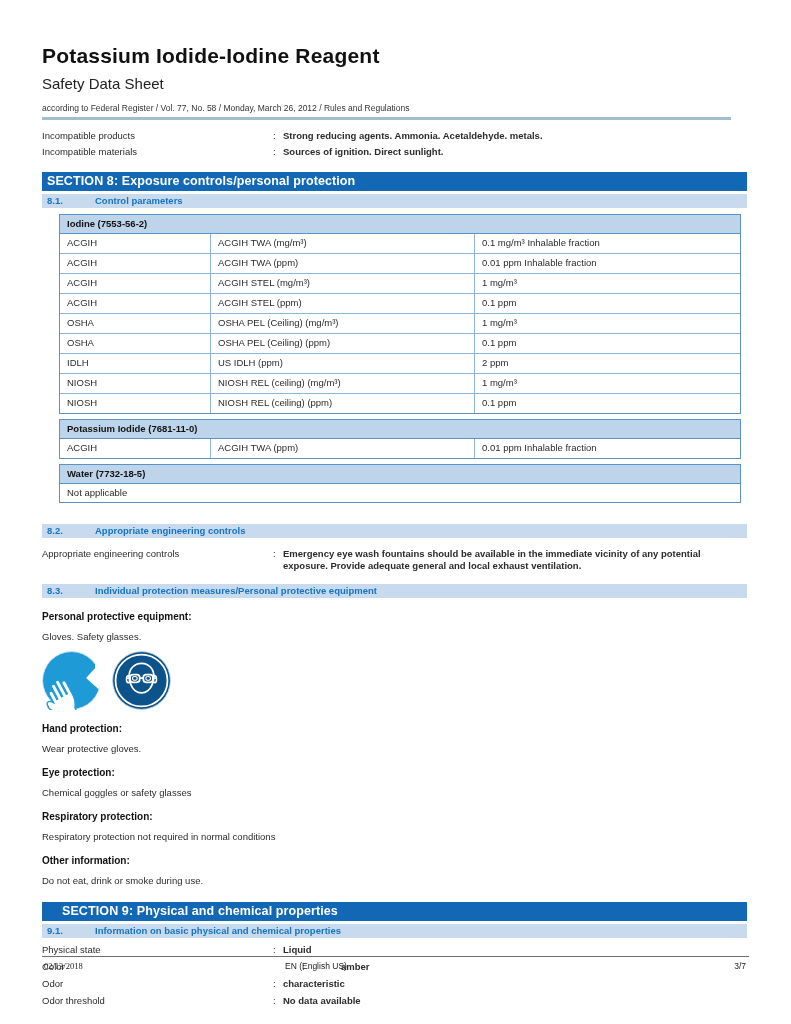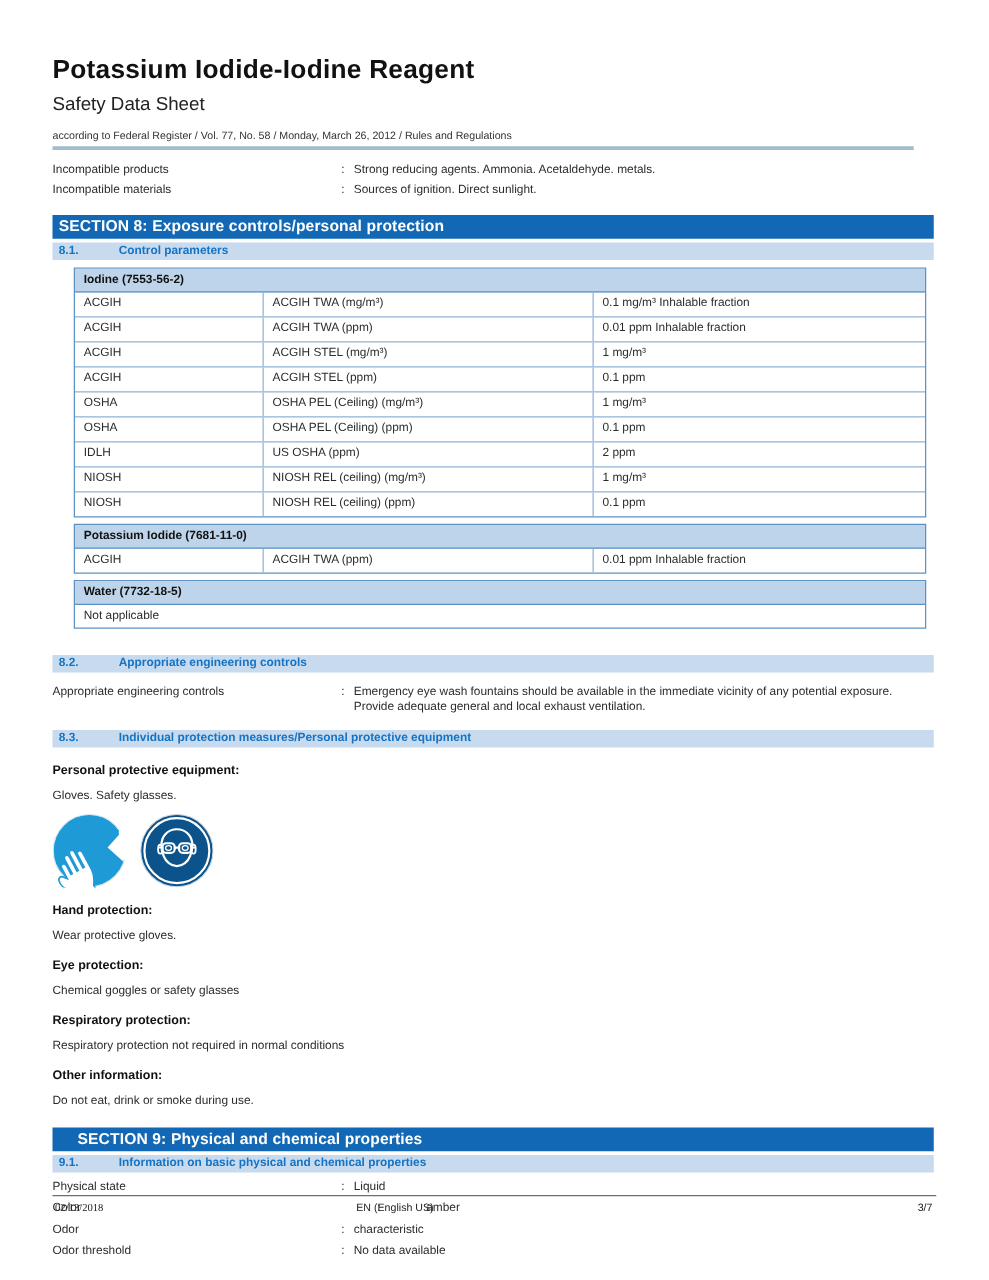--- a/index.html
+++ b/index.html
@@ -31,21 +31,21 @@
   .doc-title{margin-top:44px;font-size:21px;font-weight:bold;color:#111;letter-spacing:.2px;}
   .doc-subtitle{margin-top:7px;font-size:15px;color:#222;}
   .doc-according{margin-top:11px;font-size:8.5px;color:#333;}
   .header-rule{margin-top:4px;width:689px;height:2.5px;background:var(--header-rule);}
 
   
   .def-list{margin-top:8px;}
   .def-row{display:flex;align-items:flex-start;font-size:9.5px;line-height:12px;padding:2px 0;}
   .def-label{width:231px;flex:none;}
   .def-colon{width:10px;flex:none;text-align:left;}
-  .def-value{flex:1;max-width:445px;}
+  .def-value{flex:1;max-width:445px;font-weight:bold;}
 
   
   .section-bar{
     margin-top:12px;
     width:705px;height:19px;
     background:var(--section-bar);
     color:#fff;font-size:12.5px;font-weight:bold;
     line-height:19px;padding-left:5px;
     letter-spacing:.1px;
   }
@@ -166,21 +166,21 @@
               </div>
 
               <div class="t-row">
                 <div class="t-cell c1">OSHA</div>
                 <div class="t-cell c2">OSHA PEL (Ceiling) (ppm)</div>
                 <div class="t-cell c3">0.1 ppm</div>
               </div>
 
               <div class="t-row">
                 <div class="t-cell c1">IDLH</div>
-                <div class="t-cell c2">US OSHA (ppm)</div>
+                <div class="t-cell c2">US IDLH (ppm)</div>
                 <div class="t-cell c3">2 ppm</div>
               </div>
 
               <div class="t-row">
                 <div class="t-cell c1">NIOSH</div>
                 <div class="t-cell c2">NIOSH REL (ceiling) (mg/m³)</div>
                 <div class="t-cell c3">1 mg/m³</div>
               </div>
 
               <div class="t-row">

